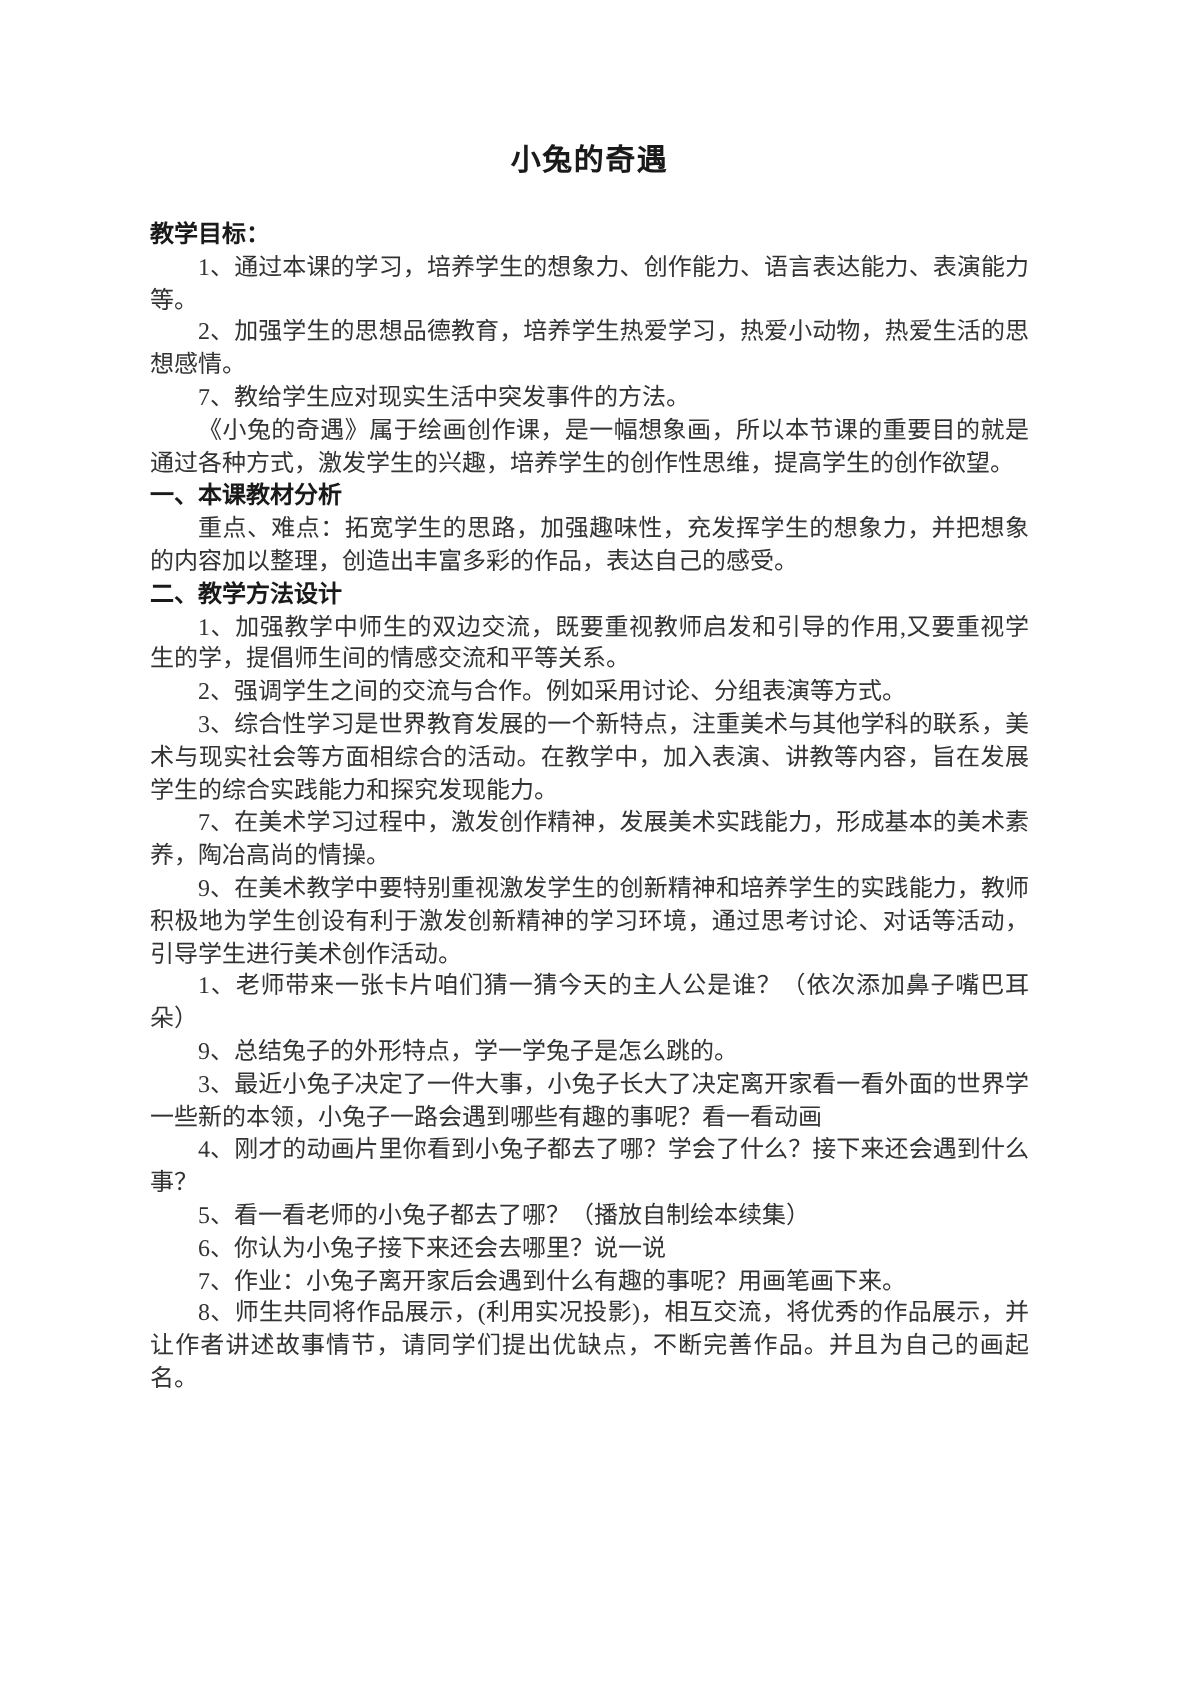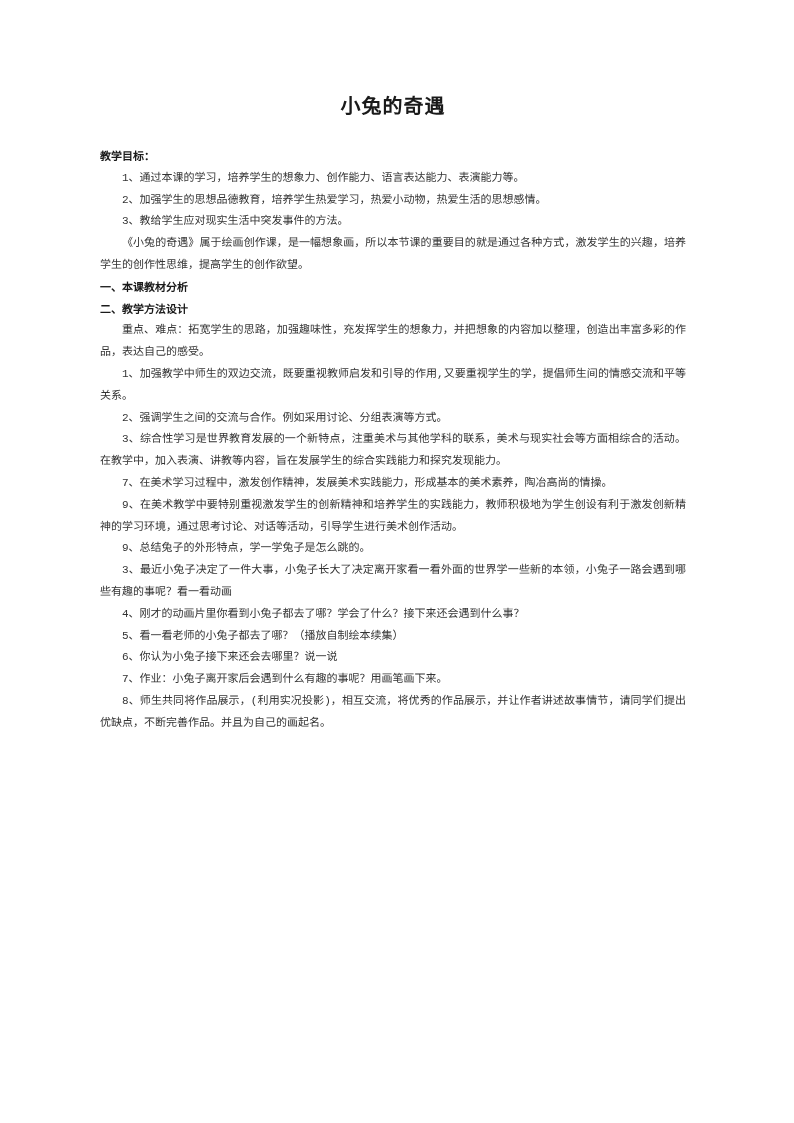--- a/index.html
+++ b/index.html
@@ -20,57 +20,57 @@
   }
   .doc-title {
     font-size: 20px;
     font-weight: bold;
     color: #1a1a1a;
     text-align: center;
     letter-spacing: 1px;
     margin: 0 0 27px 0;
   }
   .block {
-    font-size: 11px;
+    font-size: 16px;
     line-height: 21.8px;
     margin: 0;
     text-align: justify;
     word-break: break-all;
   }
   .h {
     font-weight: bold;
     color: #1a1a1a;
   }
   .p {
     text-indent: 2em;
-    font-family: Liberation Mono, monospace;
   }
 </style>
 </head>
 <body>
 
 <div class="page">
   <h1 class="doc-title">小兔的奇遇</h1>
 
   <p class="block h">教学目标：</p>
   <p class="block p">1、通过本课的学习，培养学生的想象力、创作能力、语言表达能力、表演能力等。</p>
   <p class="block p">2、加强学生的思想品德教育，培养学生热爱学习，热爱小动物，热爱生活的思想感情。</p>
-  <p class="block p">3、教给学生应对现实生活中突发事件的方法。</p>
+  <p class="block p">7、教给学生应对现实生活中突发事件的方法。</p>
 
   <p class="block p">《小兔的奇遇》属于绘画创作课，是一幅想象画，所以本节课的重要目的就是通过各种方式，激发学生的兴趣，培养学生的创作性思维，提高学生的创作欲望。</p>
   <p class="block h">一、本课教材分析</p>
+  <p class="block p">重点、难点：拓宽学生的思路，加强趣味性，充发挥学生的想象力，并把想象的内容加以整理，创造出丰富多彩的作品，表达自己的感受。</p>
+
   <p class="block h">二、教学方法设计</p>
-
-  <p class="block p">重点、难点：拓宽学生的思路，加强趣味性，充发挥学生的想象力，并把想象的内容加以整理，创造出丰富多彩的作品，表达自己的感受。</p>
   <p class="block p">1、加强教学中师生的双边交流，既要重视教师启发和引导的作用,又要重视学生的学，提倡师生间的情感交流和平等关系。</p>
   <p class="block p">2、强调学生之间的交流与合作。例如采用讨论、分组表演等方式。</p>
   <p class="block p">3、综合性学习是世界教育发展的一个新特点，注重美术与其他学科的联系，美术与现实社会等方面相综合的活动。在教学中，加入表演、讲教等内容，旨在发展学生的综合实践能力和探究发现能力。</p>
   <p class="block p">7、在美术学习过程中，激发创作精神，发展美术实践能力，形成基本的美术素养，陶冶高尚的情操。</p>
   <p class="block p">9、在美术教学中要特别重视激发学生的创新精神和培养学生的实践能力，教师积极地为学生创设有利于激发创新精神的学习环境，通过思考讨论、对话等活动，引导学生进行美术创作活动。</p>
 
+  <p class="block p">1、老师带来一张卡片咱们猜一猜今天的主人公是谁？（依次添加鼻子嘴巴耳朵）</p>
   <p class="block p">9、总结兔子的外形特点，学一学兔子是怎么跳的。</p>
   <p class="block p">3、最近小兔子决定了一件大事，小兔子长大了决定离开家看一看外面的世界学一些新的本领，小兔子一路会遇到哪些有趣的事呢？看一看动画</p>
   <p class="block p">4、刚才的动画片里你看到小兔子都去了哪？学会了什么？接下来还会遇到什么事？</p>
   <p class="block p">5、看一看老师的小兔子都去了哪？（播放自制绘本续集）</p>
   <p class="block p">6、你认为小兔子接下来还会去哪里？说一说</p>
   <p class="block p">7、作业：小兔子离开家后会遇到什么有趣的事呢？用画笔画下来。</p>
   <p class="block p">8、师生共同将作品展示，(利用实况投影)，相互交流，将优秀的作品展示，并让作者讲述故事情节，请同学们提出优缺点，不断完善作品。并且为自己的画起名。</p>
 </div>
 
 </body></html>

